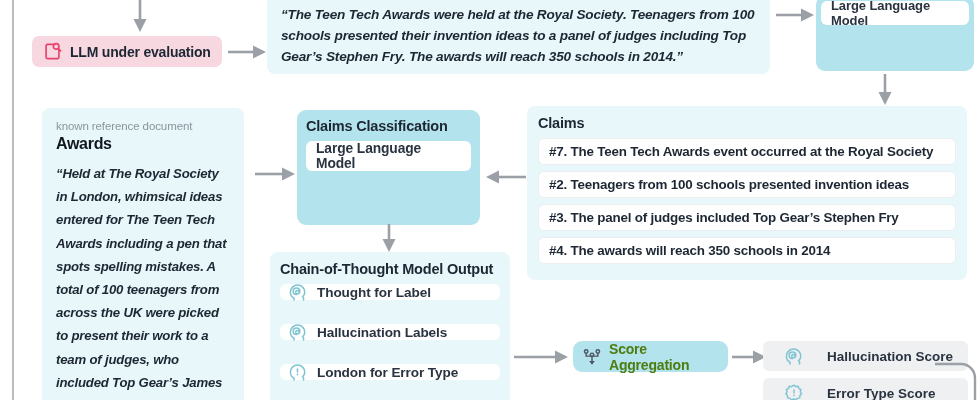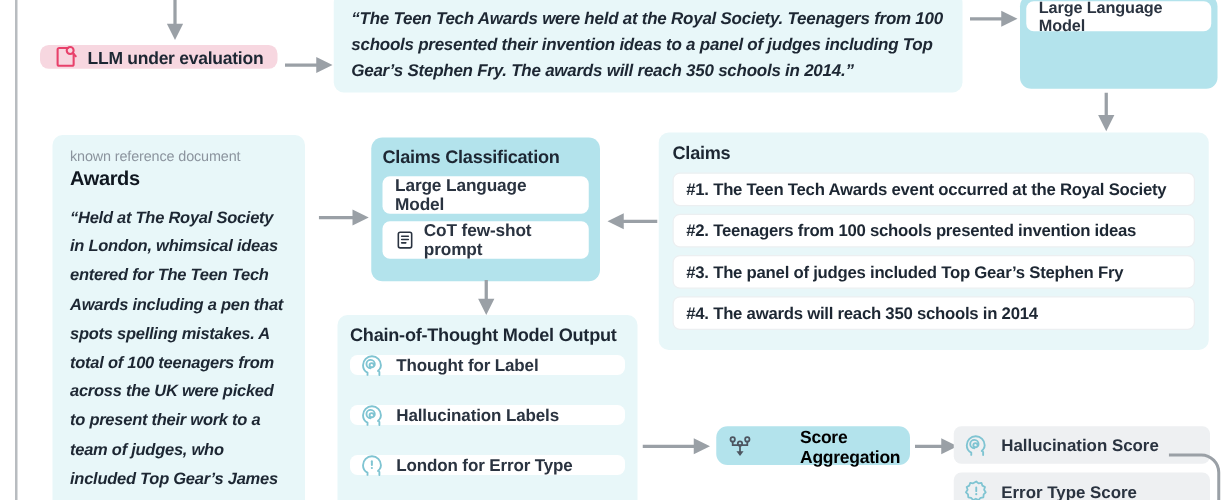--- a/index.html
+++ b/index.html
@@ -50,21 +50,21 @@
     font-size: 14.5px;
     font-weight: 700;
     color: #1d2733;
     letter-spacing: -0.2px;
   }
 
   
   #llm-eval {
     position: absolute;
     left: 32px; top: 36px;
-    width: 190px; height: 19px;
+    width: 190px; height: 31px;
     background: #f7d7e0;
     border-radius: 7px;
     display: flex; align-items: center;
     gap: 8px; padding-left: 11px;
   }
   #llm-eval .lbl {
     font-size: 14px; font-weight: 700; color: #1d2733; letter-spacing: -0.2px;
   }
 
   
@@ -130,25 +130,25 @@
   #cot .white-chip {
     height: 16px; margin-bottom: 24px; gap: 9px;
     font-weight: 700; font-size: 13.6px; padding-left: 8px;
   }
 
   
   #score-agg {
     left: 573px; top: 341px; width: 155px; height: 31px;
     display: flex; align-items: center; gap: 7px; padding-left: 9px;
   }
-  #score-agg .lbl { font-size: 14px; font-weight: 700; color: #000000; letter-spacing: -0.2px; margin-left: 31px; }
+  #score-agg .lbl { font-size: 14px; font-weight: 700; color: #4d7c0f; letter-spacing: -0.2px; }
 
   .score-out {
     position: absolute; height: 30px; width: 205px;
-    gap: 10px; padding-left: 8px;
+    gap: 23px; padding-left: 21px;
   }
   #hall-score { left: 763px; top: 341px; }
   #err-score  { left: 763px; top: 378px; }
 
   
   .arrow { position: absolute; }
 
   .icon { display: inline-flex; align-items: center; justify-content: center; flex: none; }
 </style>
 </head>
@@ -204,39 +204,30 @@
   </div>
 
   <svg class="arrow" style="left:255px; top:164px;" width="42" height="20" viewBox="0 0 42 20">
     <path d="M0 10 L30 10" stroke="#9aa0a6" stroke-width="2.6"></path>
     <path d="M40 10 L27 3.6 L27 16.4 Z" fill="#9aa0a6"></path>
   </svg>
 
   <div id="claim-class" class="teal-strong">
     <div class="panel-title">Claims Classification</div>
     <div class="white-chip first">Large Language Model</div>
-    <div class="white-chip">
-      <span class="icon" style="margin-right:7px;">
-        <svg width="16" height="16" viewBox="0 0 24 24" fill="none">
-          <rect x="4" y="2.6" width="16" height="18.8" rx="2.2" stroke="#2a3340" stroke-width="1.9"></rect>
-          <path d="M8 7.4h8M8 11.4h8M8 15.4h5" stroke="#2a3340" stroke-width="1.9" stroke-linecap="round"></path>
-        </svg>
-      </span>
-      <span>CoT few-shot prompt</span>
-    </div>
   </div>
 
   <svg class="arrow" style="left:484px; top:167px;" width="42" height="20" viewBox="0 0 42 20">
     <path d="M42 10 L12 10" stroke="#9aa0a6" stroke-width="2.6"></path>
     <path d="M2 10 L15 3.6 L15 16.4 Z" fill="#9aa0a6"></path>
   </svg>
 
   <div id="claims" class="teal-panel">
     <div class="panel-title">Claims</div>
-    <div class="claim">#1. The Teen Tech Awards event occurred at the Royal Society</div>
+    <div class="claim">#7. The Teen Tech Awards event occurred at the Royal Society</div>
     <div class="claim">#2. Teenagers from 100 schools presented invention ideas</div>
     <div class="claim">#3. The panel of judges included Top Gear’s Stephen Fry</div>
     <div class="claim">#4. The awards will reach 350 schools in 2014</div>
   </div>
 
   <svg class="arrow" style="left:379px; top:224px;" width="20" height="30" viewBox="0 0 20 30">
     <path d="M10 0 L10 18" stroke="#9aa0a6" stroke-width="2.6"></path>
     <path d="M10 28 L3.5 15 L16.5 15 Z" fill="#9aa0a6"></path>
   </svg>
 

